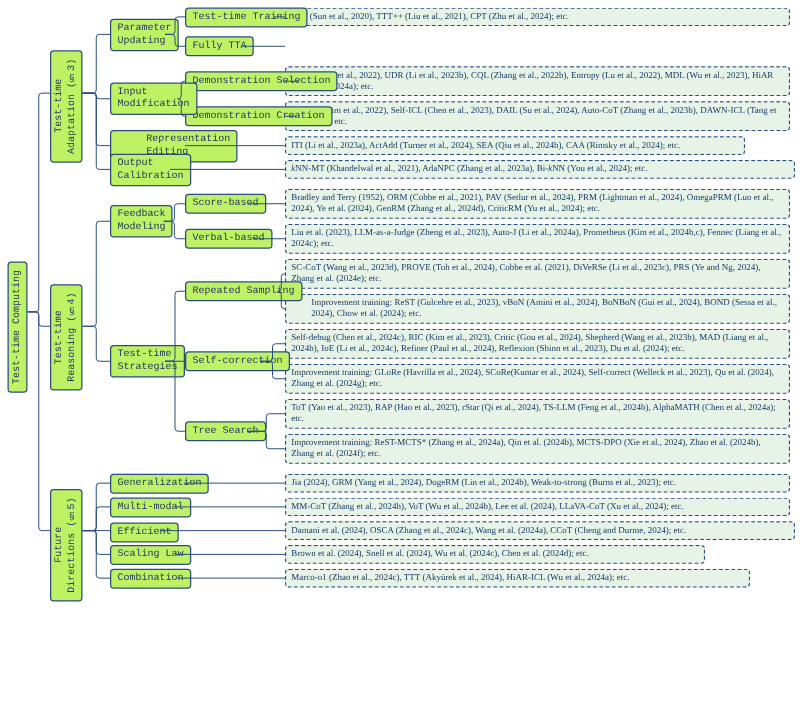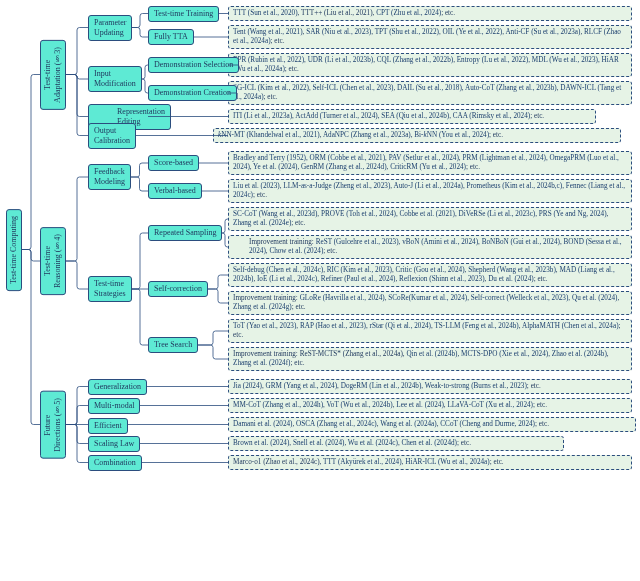--- a/index.html
+++ b/index.html
@@ -20,25 +20,26 @@
     position: absolute;
     left: 0;
     top: 0;
     pointer-events: none;
   }
 
   
   .node {
     border: 0.8px solid #2b4d7e;
     border-radius: 3px;
-    background: #5eead4;
+    background: #bef264;
     padding: 2px 5px;
     line-height: 1.25;
     white-space: nowrap;
     box-sizing: border-box;
+    font-family: Liberation Mono, monospace;
   }
   .node a, .leaf a { color: #1a3e6d; text-decoration: none; }
 
   .vlabel {
     writing-mode: vertical-rl;
     transform: rotate(180deg);
     text-align: center;
     padding: 6px 2px;
   }
 
@@ -57,31 +58,30 @@
 
   
   .canvas * { box-sizing: border-box; }
 </style>
 </head>
 <body>
 
 <div class="canvas" id="cv" style="height: 581px;">
     <div class="leaf" style="position: absolute; left: 228px; top: 6px; width: 404px;"><span class="w"><a href="#">TTT (Sun et al., 2020)</a>, TTT++ (Liu et al., 2021), <a href="#">CPT (Zhu et al., 2024)</a>; etc.</span></div>
     <div class="node" style="position: absolute; left: 148px; top: 5.5px;">Test-time Training</div>
-    <div class="leaf" style="position: absolute; left: 228px; top: 25px; width: 404px;"><span class="w"><a href="#">Tent (Wang et al., 2021)</a>, <a href="#">SAR (Niu et al., 2023)</a>, <a href="#">TPT (Shu et al., 2022)</a>, <a href="#">OIL (Ye et al., 2022)</a>, <a href="#">Anti-CF (Su et al., 2023a)</a>, <a href="#">RLCF (Zhao et al., 2024a)</a>; etc.</span></div>
     <div class="node" style="position: absolute; left: 148px; top: 29px;">Fully TTA</div>
     <div class="node" style="position: absolute; left: 88px; top: 14.5px;">Parameter<br>Updating</div>
     <div class="leaf" style="position: absolute; left: 228px; top: 53px; width: 404px;"><span class="w"><a href="#">EPR (Rubin et al., 2022)</a>, <a href="#">UDR (Li et al., 2023b)</a>, <a href="#">CQL (Zhang et al., 2022b)</a>, <a href="#">Entropy (Lu et al., 2022)</a>, <a href="#">MDL (Wu et al., 2023)</a>, <a href="#">HiAR (Wu et al., 2024a)</a>; etc.</span></div>
     <div class="node" style="position: absolute; left: 148px; top: 57px;">Demonstration Selection</div>
-    <div class="leaf" style="position: absolute; left: 228px; top: 81px; width: 404px;"><span class="w"><a href="#">SG-ICL (Kim et al., 2022)</a>, <a href="#">Self-ICL (Chen et al., 2023)</a>, <a href="#">DAIL (Su et al., 2018)</a>, <a href="#">Auto-CoT (Zhang et al., 2023b)</a>, <a href="#">DAWN-ICL (Tang et al., 2024a)</a>; etc.</span></div>
+    <div class="leaf" style="position: absolute; left: 228px; top: 81px; width: 404px;"><span class="w"><a href="#">SG-ICL (Kim et al., 2022)</a>, <a href="#">Self-ICL (Chen et al., 2023)</a>, <a href="#">DAIL (Su et al., 2024)</a>, <a href="#">Auto-CoT (Zhang et al., 2023b)</a>, <a href="#">DAWN-ICL (Tang et al., 2024a)</a>; etc.</span></div>
     <div class="node" style="position: absolute; left: 148px; top: 85px;">Demonstration Creation</div>
     <div class="node" style="position: absolute; left: 88px; top: 66px;">Input<br>Modification</div>
     <div class="leaf" style="position: absolute; left: 228px; top: 109px; width: 368px;"><span class="w"><a href="#">ITI (Li et al., 2023a)</a>, <a href="#">ActAdd (Turner et al., 2024)</a>, <a href="#">SEA (Qiu et al., 2024b)</a>, <a href="#">CAA (Rimsky et al., 2024)</a>; etc.</span></div>
     <div class="node" style="position: absolute; left: 88px; top: 103.5px; padding-left: 28px;">Representation<br>Editing</div>
-    <div class="leaf" style="position: absolute; left: 213px; top: 128px; width: 453px;"><span class="w"><a href="#"><i>k</i>NN-MT (Khandelwal et al., 2021)</a>, <a href="#">AdaNPC (Zhang et al., 2023a)</a>, <a href="#">Bi-<i>k</i>NN (You et al., 2024)</a>; etc.</span></div>
+    <div class="leaf" style="position: absolute; left: 228px; top: 128px; width: 453px;"><span class="w"><a href="#"><i>k</i>NN-MT (Khandelwal et al., 2021)</a>, <a href="#">AdaNPC (Zhang et al., 2023a)</a>, <a href="#">Bi-<i>k</i>NN (You et al., 2024)</a>; etc.</span></div>
     <div class="node" style="position: absolute; left: 88px; top: 122.5px;">Output<br>Calibration</div>
     <div class="node vlabel" style="position: absolute; left: 40px; top: 39.5px;">Test-time<br>Adaptation (§3)</div>
     <div class="leaf" style="position: absolute; left: 228px; top: 151px; width: 404px;"><span class="w"><a href="#"></a><a href="#">Bradley and </a><a href="#">Terry (1952)</a>, <a href="#">ORM (Cobbe et al., 2021)</a>, <a href="#">PAV (Setlur et al., 2024)</a>, <a href="#">PRM (Lightman et al., 2024)</a>, <a href="#">OmegaPRM (Luo et al., 2024)</a>, <a href="#">Ye et al. (2024)</a>, <a href="#">GenRM (Zhang et al., 2024d)</a>, <a href="#">CriticRM (Yu et al., 2024)</a>; etc.</span></div>
     <div class="node" style="position: absolute; left: 148px; top: 155px;">Score-based</div>
     <div class="leaf" style="position: absolute; left: 228px; top: 179px; width: 404px;"><span class="w"><a href="#">Liu et al. (2023)</a>, <a href="#">LLM-as-a-Judge (Zheng et al., 2023)</a>, <a href="#">Auto-J (Li et al., 2024a)</a>, <a href="#">Prometheus (Kim et al., 2024b,c)</a>, <a href="#">Fennec (Liang et al., 2024c)</a>; etc.</span></div>
     <div class="node" style="position: absolute; left: 148px; top: 183px;">Verbal-based</div>
     <div class="node" style="position: absolute; left: 88px; top: 164px;">Feedback<br>Modeling</div>
     <div class="leaf" style="position: absolute; left: 228px; top: 207px; width: 404px;"><span class="w"><a href="#">SC-CoT (Wang et al., 2023d)</a>, <a href="#">PROVE (Toh et al., 2024)</a>, <a href="#">Cobbe et al. (2021)</a>, <a href="#">DiVeRSe (Li et al., 2023c)</a>, <a href="#">PRS (Ye and Ng, 2024)</a>, <a href="#">Zhang et al. (2024e)</a>; etc.</span></div>
     <div class="leaf" style="position: absolute; left: 228px; top: 235px; width: 404px; padding-left: 20px;"><span class="w">Improvement training: <a href="#">ReST (Gulcehre et al., 2023)</a>, <a href="#">vBoN (Amini et al., 2024)</a>, <a href="#">BoNBoN (Gui et al., 2024)</a>, <a href="#">BOND (Sessa et al., 2024)</a>, <a href="#">Chow et al. (2024)</a>; etc.</span></div>
     <div class="node" style="position: absolute; left: 148px; top: 225px;">Repeated Sampling</div>
@@ -94,21 +94,21 @@
     <div class="node" style="position: absolute; left: 88px; top: 276px;">Test-time<br>Strategies</div>
     <div class="node vlabel" style="position: absolute; left: 40px; top: 227px;">Test-time<br>Reasoning (§4)</div>
     <div class="leaf" style="position: absolute; left: 228px; top: 379px; width: 404px;"><span class="w"><a href="#"></a><a href="#">Jia (2024)</a>, <a href="#">GRM (Yang et al., 2024)</a>, <a href="#">DogeRM (Lin et al., 2024b)</a>, <a href="#">Weak-to-strong (Burns et al., 2023)</a>; etc.</span></div>
     <div class="node" style="position: absolute; left: 88px; top: 378.5px;">Generalization</div>
     <div class="leaf" style="position: absolute; left: 228px; top: 398px; width: 404px;"><span class="w"><a href="#">MM-CoT (Zhang et al., 2024h)</a>, <a href="#">VoT (Wu et al., 2024b)</a>, <a href="#">Lee et al. (2024)</a>, <a href="#">LLaVA-CoT (Xu et al., 2024)</a>; etc.</span></div>
     <div class="node" style="position: absolute; left: 88px; top: 397.5px;">Multi-modal</div>
     <div class="leaf" style="position: absolute; left: 228px; top: 417px; width: 468px;"><span class="w"><a href="#">Damani et al. (2024)</a>, <a href="#">OSCA (Zhang et al., 2024c)</a>, <a href="#">Wang et al. (2024a)</a>, <a href="#">CCoT (Cheng and Durme, 2024)</a>; etc.</span></div>
     <div class="node" style="position: absolute; left: 88px; top: 418px;">Efficient</div>
     <div class="leaf" style="position: absolute; left: 228px; top: 436px; width: 336px;"><span class="w"><a href="#">Brown et al. (2024)</a>, <a href="#">Snell et al. (2024)</a>, <a href="#">Wu et al. (2024c)</a>, <a href="#">Chen et al. (2024d)</a>; etc.</span></div>
     <div class="node" style="position: absolute; left: 88px; top: 435.5px;">Scaling Law</div>
-    <div class="leaf" style="position: absolute; left: 228px; top: 455px; width: 404px;"><span class="w">Marco-o1 (Zhao et al., 2024c), <a href="#">TTT (Akyürek et al., 2024)</a>, <a href="#">HiAR-ICL (Wu et al., 2024a)</a>; etc.</span></div>
+    <div class="leaf" style="position: absolute; left: 228px; top: 455px; width: 372px;"><span class="w">Marco-o1 (Zhao et al., 2024c), <a href="#">TTT (Akyürek et al., 2024)</a>, <a href="#">HiAR-ICL (Wu et al., 2024a)</a>; etc.</span></div>
     <div class="node" style="position: absolute; left: 88px; top: 454.5px;">Combination</div>
     <div class="node vlabel" style="position: absolute; left: 40px; top: 390.5px;">Future<br>Directions (§5)</div>
     <div class="node vlabel" style="position: absolute; left: 6px; top: 208.5px;">Test-time Computing</div>
     <svg class="conn" width="640" height="581">
       <path d="M219,13.5 L228,13.5" fill="none" stroke="#2b4d7e" stroke-width="0.8"></path>
       <path d="M194,37 L228,37" fill="none" stroke="#2b4d7e" stroke-width="0.8"></path>
       <path d="M239,65 L228,65" fill="none" stroke="#2b4d7e" stroke-width="0.8"></path>
       <path d="M237,93 L228,93" fill="none" stroke="#2b4d7e" stroke-width="0.8"></path>
       <path d="M148,116.5 L228,116.5" fill="none" stroke="#2b4d7e" stroke-width="0.8"></path>
       <path d="M136,135.5 L228,135.5" fill="none" stroke="#2b4d7e" stroke-width="0.8"></path>

